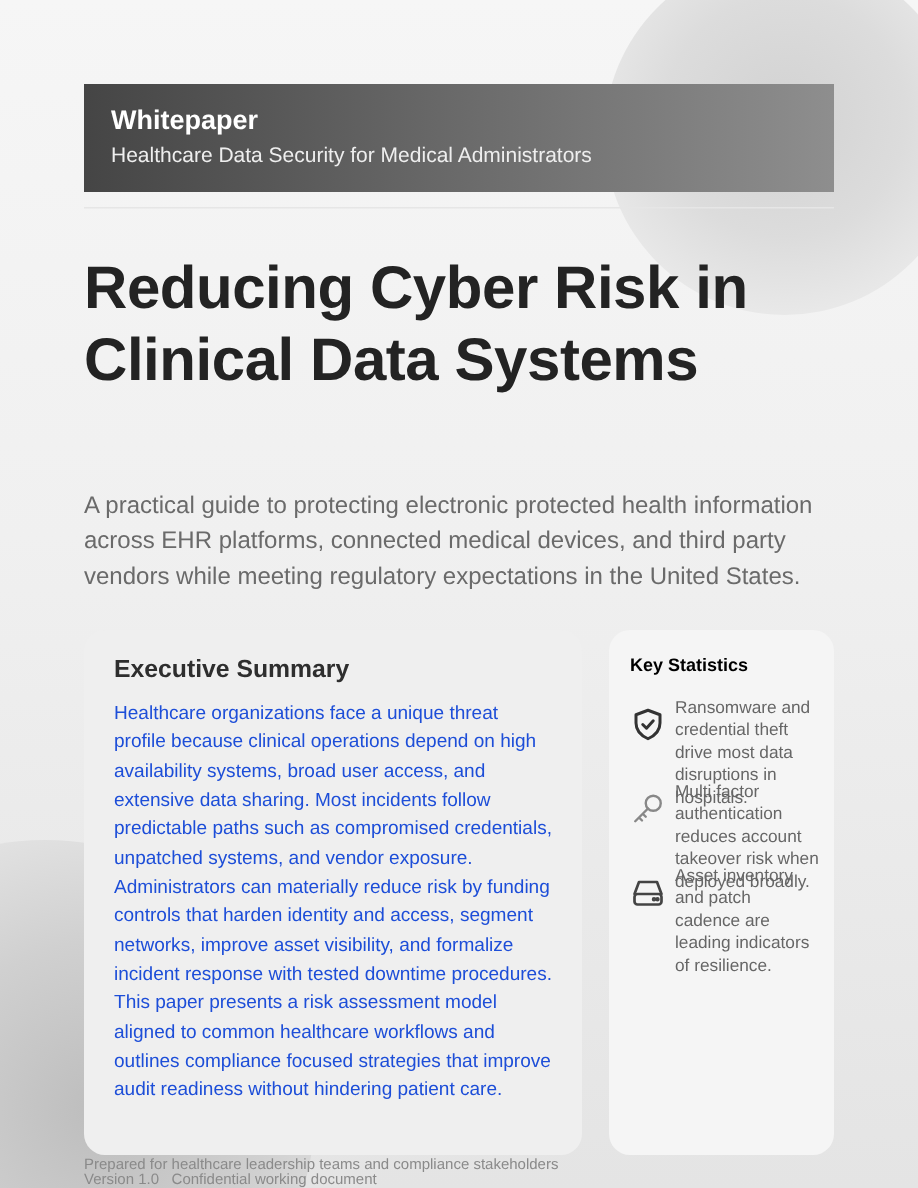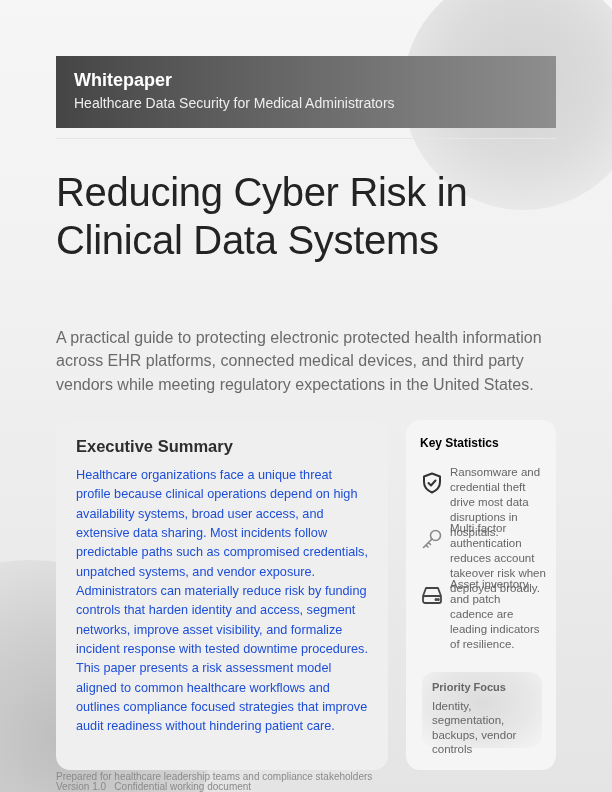--- a/index.html
+++ b/index.html
@@ -22,21 +22,21 @@
   .banner {
     position:absolute; left:56px; top:56px; width:500px; height:72px; border-radius:0;
     background: linear-gradient(90deg, #454545 0%, #6a6a6a 50%, #8e8e8e 100%);
     z-index:2; box-sizing:border-box; padding:13px 18px;
   }
   .banner-title { color:#fff; font-weight:bold; font-size:18px; line-height:22px; }
   .banner-sub { color:#eeeeee; font-size:14px; line-height:18px; margin-top:3px; }
   .divider { position:absolute; left:56px; top:138px; width:500px; height:1px; background:#e6e6e6; z-index:2; }
   .title {
     position:absolute; left:56px; top:168px; width:520px; z-index:2;
-    font-size:40px; line-height:48px; font-weight:normal; color:#232323; letter-spacing:-0.3px; margin:0;
+    font-size:40px; line-height:48px; font-weight:bold; color:#232323; letter-spacing:-0.3px; margin:0;
   }
   .intro {
     position:absolute; left:56px; top:326px; width:490px; z-index:2;
     font-size:16px; line-height:23.3px; color:#6a6a6a; margin:0;
   }
   .summary-card {
     position:absolute; left:56px; top:420px; width:332px; height:350px; border-radius:14px;
     background:#efefef; z-index:2; box-sizing:border-box; padding:16px 20px;
   }
   .summary-title { font-size:16.5px; font-weight:bold; color:#2e2e2e; line-height:20px; margin:0 0 10px 0; }
@@ -107,22 +107,18 @@
       <svg width="24" height="24" viewBox="0 0 24 24" fill="none" stroke="#444" stroke-width="1.8" stroke-linecap="round" stroke-linejoin="round">
         <path d="M3 13 L6 5 H18 L21 13"></path>
         <rect x="3" y="13" width="18" height="7" rx="2"></rect>
         <circle cx="16" cy="16.5" r="0.6" fill="#444"></circle>
         <circle cx="18.3" cy="16.5" r="0.6" fill="#444"></circle>
       </svg>
     </span>
     <span class="text">Asset inventory and patch cadence are leading indicators of resilience.</span>
   </div>
 
-  <div class="priority">
-    <div class="priority-title">Priority Focus</div>
-    <div class="priority-body">Identity, segmentation, backups, vendor controls</div>
-  </div>
 </aside>
 
 <div class="footer">
   <div>Prepared for healthcare leadership teams and compliance stakeholders</div>
   <div class="footer-line2" style="white-space:pre;">Version 1.0   Confidential working document</div>
 </div>
 
 </body></html>

